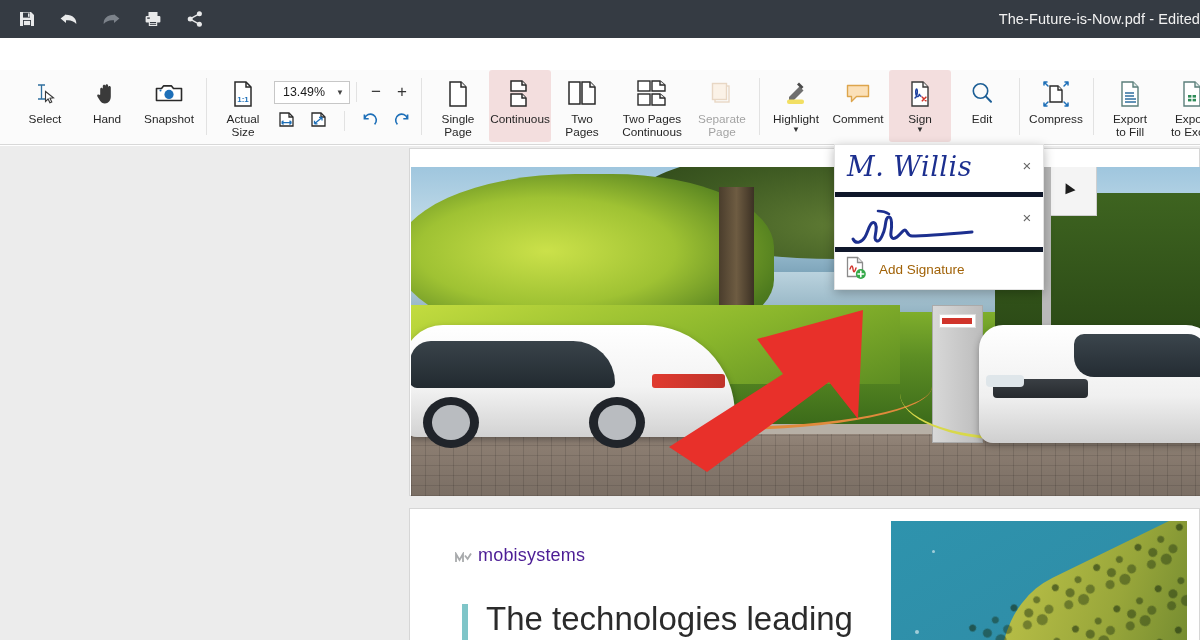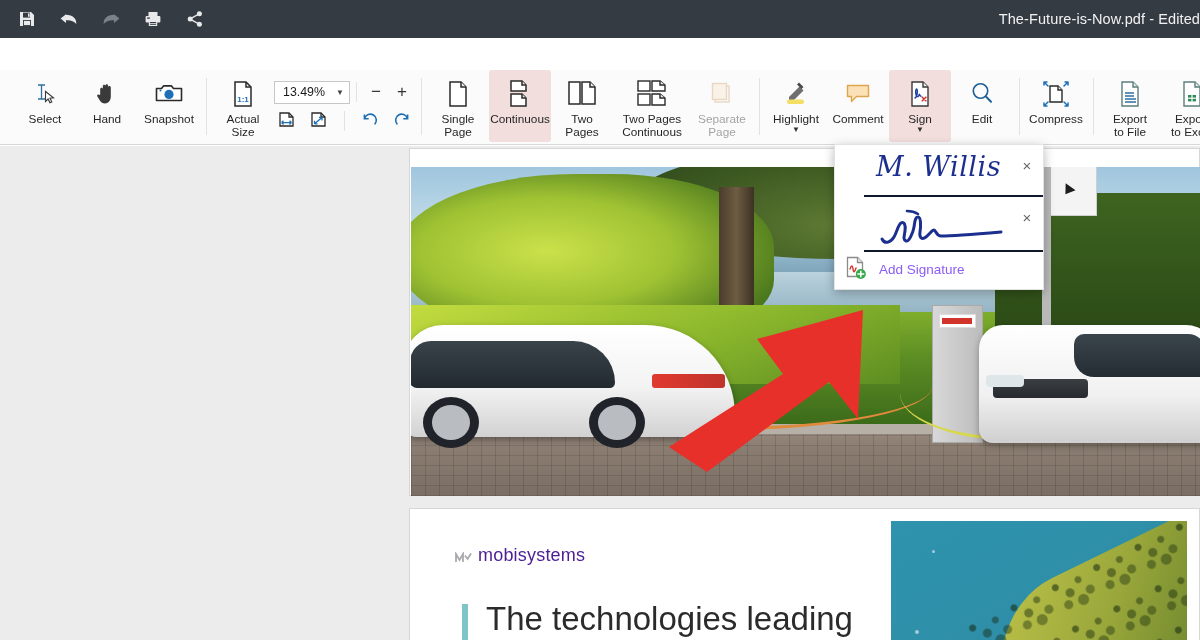--- a/index.html
+++ b/index.html
@@ -192,37 +192,37 @@
     background-size: 46px 46px;
   }
   .p2-speck { position: absolute; background: rgba(255,255,255,.55); border-radius: 50%; }
 
   
   .sig-popup {
     position: absolute; left: 834px; top: 144px; width: 210px; height: 146px;
     background: #ffffff; border: 1px solid #e3e3e3;
     box-shadow: 0 3px 10px rgba(0,0,0,.28); z-index: 40;
   }
-  .sig-item { position: relative; height: 52px; border-bottom: 2px solid #0f172a; cursor: pointer; margin-left: 29px; }
+  .sig-item { position: relative; height: 52px; border-bottom: 5px solid #0f172a; cursor: pointer; }
   .sig-item.second { height: 55px; }
   .sig-name {
     position: absolute; left: 12px; top: 6px; font-size: 27px; color: #1c2f8f;
     font-family: "DejaVu Serif", serif; font-style: italic; letter-spacing: .5px;
   }
   .sig-scribble { position: absolute; left: 10px; top: 2px; }
   .sig-close {
     position: absolute; right: 8px; top: 12px; width: 16px; height: 16px;
     display: flex; align-items: center; justify-content: center; cursor: pointer;
     color: #666; font-size: 15px; line-height: 15px;
   }
   .sig-add {
     position: absolute; left: 0; bottom: 0; width: 100%; height: 39px;
     display: flex; align-items: center; gap: 12px; padding-left: 10px; cursor: pointer;
   }
-  .sig-add .lbl { font-size: 13.5px; color: #8b5cf6; }
+  .sig-add .lbl { font-size: 13.5px; color: #a16207; }
 </style>
 </head>
 <body>
 
 <div id="app">
 
   <div class="titlebar">
     <div class="titlebar-icons">
       <div class="tb-icon">
         <svg width="18" height="18" viewBox="0 0 18 18">
@@ -482,21 +482,21 @@
       <div class="rbtn">
         <span class="glyph">
           <svg width="26" height="30" viewBox="0 0 26 30">
               <path d="M5 3h11l5 5v19H5z" fill="#fff" stroke="#5b7f7b" stroke-width="1.4"></path>
               <path d="M16 3v5h5" fill="#dfe9e7" stroke="#5b7f7b" stroke-width="1.4"></path>
               <path d="M8 14h9M8 17h9M8 20h11M8 23h11" stroke="#2f6f9e" stroke-width="1.5"></path>
             </svg>
         </span>
         <span class="lbl">
           <span>Export</span><br>
-          <span>to File</span>
+          <span>to Fill</span>
         </span>
       </div>
       <div class="rbtn">
         <span class="glyph">
           <svg width="26" height="30" viewBox="0 0 26 30">
               <path d="M5 3h11l5 5v19H5z" fill="#fff" stroke="#5b7f7b" stroke-width="1.4"></path>
               <path d="M16 3v5h5" fill="#dfe9e7" stroke="#5b7f7b" stroke-width="1.4"></path>
               <rect x="9" y="16" width="3.4" height="2.6" fill="#2e8b57"></rect>
               <rect x="13.6" y="16" width="3.4" height="2.6" fill="#2e8b57"></rect>
               <rect x="9" y="19.8" width="3.4" height="2.6" fill="#2e8b57"></rect>

